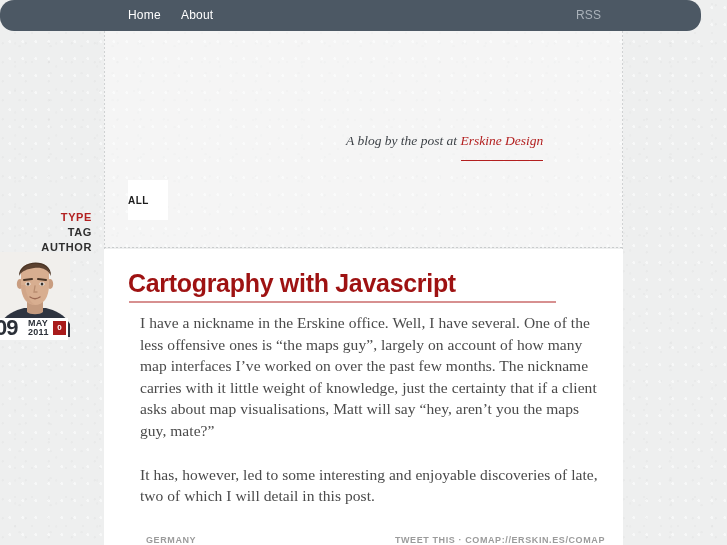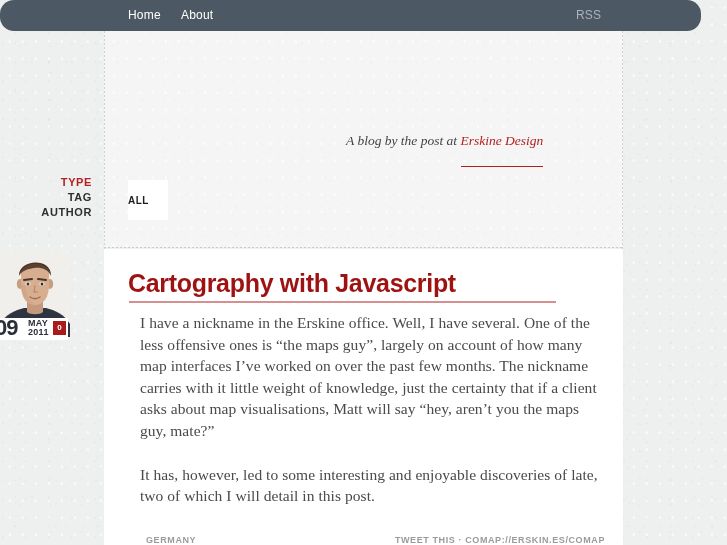--- a/index.html
+++ b/index.html
@@ -91,41 +91,41 @@
     font-family: "Liberation Serif", serif;
     font-style: italic;
     font-size: 13.5px;
     color: #3f4449;
     white-space: nowrap;
     line-height: 16px;
   }
   .tagline .brand {
     color: #b32020;
     border-bottom: 1px solid #b32020;
-    padding-bottom: 18px;
+    padding-bottom: 12px;
     text-decoration: none;
   }
 
   
   .filters {
     position: absolute;
     left: 0; top: 175px;
     width: 92px;
     text-align: right;
   }
   .filter-item {
     display: block;
     font-size: 11px;
     font-weight: bold;
     letter-spacing: 0.6px;
     color: #2e2e2e;
     line-height: 15px;
     text-decoration: none;
   }
-  .filter-item.active { color: #b32020; }
+  .filter-item.active { color: #b32020; margin-top: 35px; }
 
   .all-btn {
     position: absolute;
     left: 128px; top: 180px;
     width: 40px; height: 40px;
     background: #ffffff;
     display: flex;
     align-items: center;
   }
   .all-btn span {

